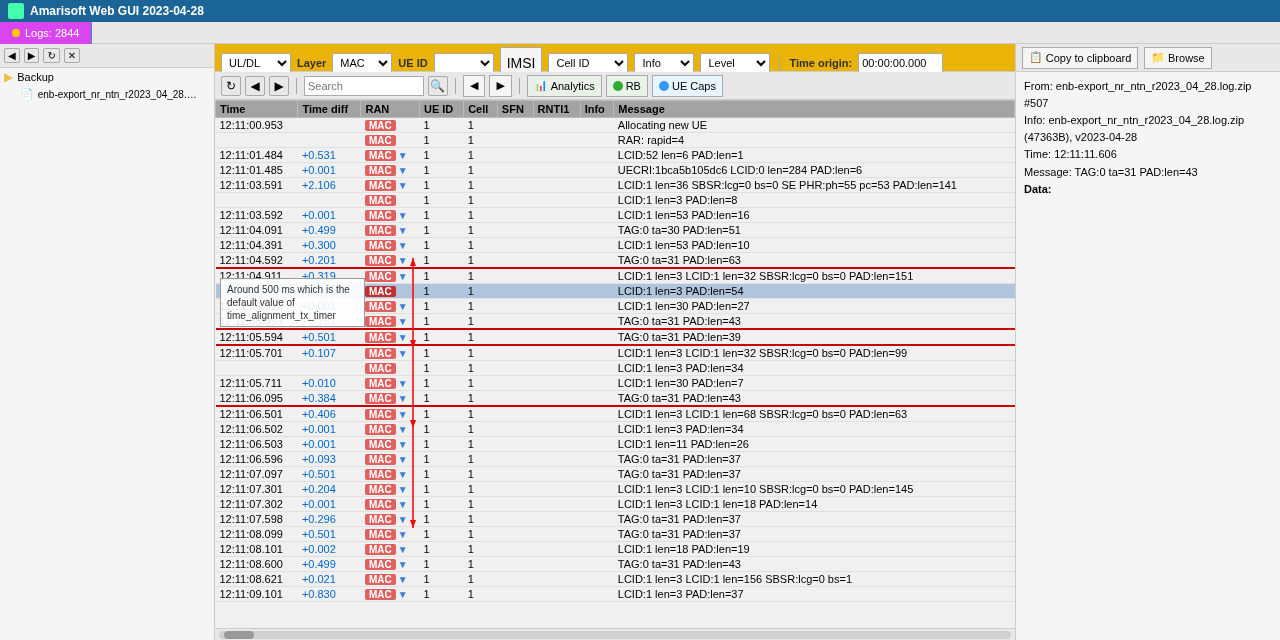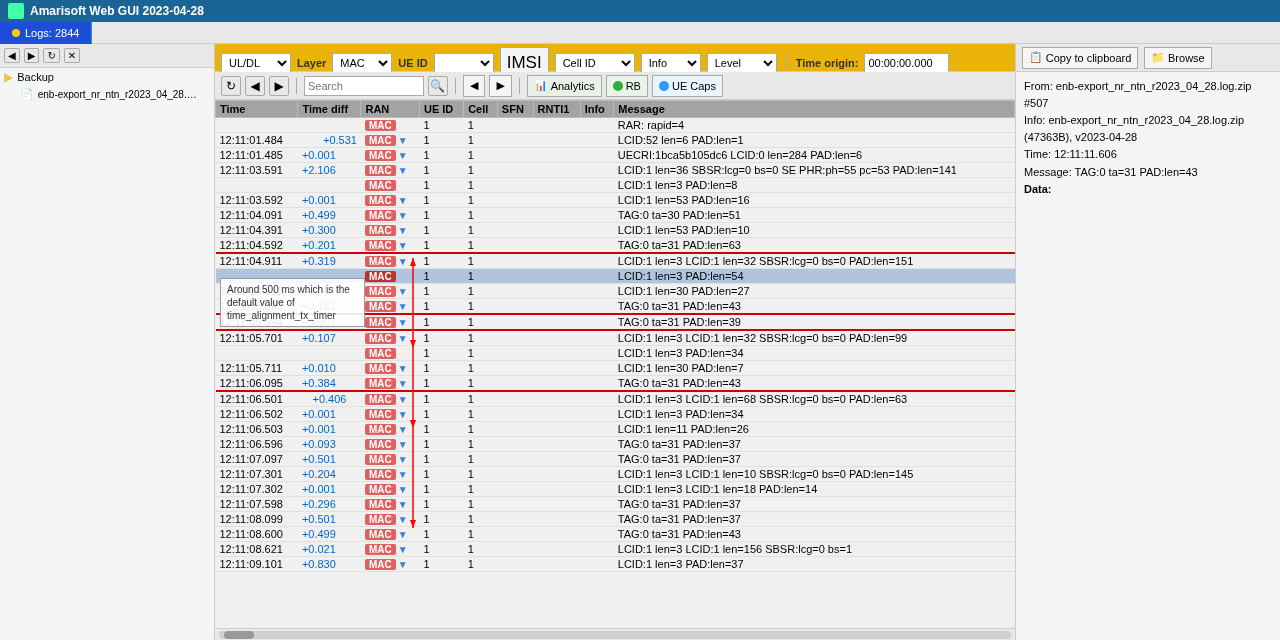--- a/index.html
+++ b/index.html
@@ -20,21 +20,21 @@
 
     
     .tab-bar {
       background: #e8e8e8;
       height: 22px;
       display: flex;
       align-items: center;
       border-bottom: 1px solid #ccc;
     }
     .tab {
-      background: #1d4ed8;
+      background: #d946ef;
       color: white;
       padding: 2px 12px;
       height: 22px;
       display: flex;
       align-items: center;
       font-size: 11px;
       cursor: pointer;
       border-right: 1px solid #3a8fc4;
     }
     .tab-dot { width: 8px; height: 8px; background: #ffcc00; border-radius: 50%; margin-right: 5px; }
@@ -105,21 +105,21 @@
       border: 1px solid #aaa;
       background: white;
       font-size: 11px;
       padding: 1px 3px;
     }
     .toolbar-label { font-size: 11px; color: #333; font-weight: bold; }
     .toolbar-row button {
       height: 32px;
       border: 1px solid #aaa;
       background: #f5f5f5;
-      font-size: 17px;
+      font-size: 14px;
       padding: 1px 6px;
       cursor: pointer;
     }
     .time-input { width: 85px; }
     .dropdown-group { display: flex; align-items: center; gap: 3px; }
 
     
     .toolbar-row2 {
       background: #e8e8e8;
       border-bottom: 1px solid #ccc;
@@ -422,34 +422,45 @@
             <th>RAN</th>
             <th>UE ID</th>
             <th>Cell</th>
             <th>SFN</th>
             <th>RNTI1</th>
             <th>Info</th>
             <th>Message</th>
           </tr>
         </thead>
         <tbody id="log-tbody">
-            <tr>
-              <td></td>
+        <tr>
+              <td>12:11:00.953</td>
               <td></td>
               <td><span class="mac-badge">MAC</span></td>
               <td>1</td>
               <td>1</td>
               <td></td>
               <td></td>
               <td></td>
+              <td>Allocating new UE</td>
+            </tr>
+            <tr>
+              <td></td>
+              <td></td>
+              <td><span class="mac-badge">MAC</span></td>
+              <td>1</td>
+              <td>1</td>
+              <td></td>
+              <td></td>
+              <td></td>
               <td>RAR: rapid=4</td>
             </tr>
             <tr>
               <td>12:11:01.484</td>
-              <td style="color: rgb(0, 102, 204); text-align: right;">+0.531</td>
+              <td style="color: rgb(0, 102, 204);">+0.531</td>
               <td><span class="mac-badge">MAC</span><span class="arrow-down" style="margin-left: 2px;">▼</span></td>
               <td>1</td>
               <td>1</td>
               <td></td>
               <td></td>
               <td></td>
               <td>LCID:52 len=6 PAD:len=1</td>
             </tr>
             <tr>
               <td>12:11:01.485</td>
@@ -622,21 +633,21 @@
               <td style="border-bottom: 2px solid rgb(204, 0, 0);"><span class="mac-badge">MAC</span><span class="arrow-down" style="margin-left: 2px;">▼</span></td>
               <td style="border-bottom: 2px solid rgb(204, 0, 0);">1</td>
               <td style="border-bottom: 2px solid rgb(204, 0, 0);">1</td>
               <td style="border-bottom: 2px solid rgb(204, 0, 0);"></td>
               <td style="border-bottom: 2px solid rgb(204, 0, 0);"></td>
               <td style="border-bottom: 2px solid rgb(204, 0, 0);"></td>
               <td style="border-bottom: 2px solid rgb(204, 0, 0);">TAG:0 ta=31 PAD:len=43</td>
             </tr>
             <tr>
               <td>12:11:06.501</td>
-              <td style="color: rgb(0, 102, 204); text-align: center;">+0.406</td>
+              <td style="color: rgb(0, 102, 204);">+0.406</td>
               <td><span class="mac-badge">MAC</span><span class="arrow-down" style="margin-left: 2px;">▼</span></td>
               <td>1</td>
               <td>1</td>
               <td></td>
               <td></td>
               <td></td>
               <td>LCID:1 len=3 LCID:1 len=68 SBSR:lcg=0 bs=0 PAD:len=63</td>
             </tr>
             <tr>
               <td>12:11:06.502</td>
@@ -718,20 +729,31 @@
             <tr>
               <td>12:11:08.099</td>
               <td style="color: rgb(0, 102, 204);">+0.501</td>
               <td><span class="mac-badge">MAC</span><span class="arrow-down" style="margin-left: 2px;">▼</span></td>
               <td>1</td>
               <td>1</td>
               <td></td>
               <td></td>
               <td></td>
               <td>TAG:0 ta=31 PAD:len=37</td>
+            </tr>
+            <tr>
+              <td>12:11:08.101</td>
+              <td style="color: rgb(0, 102, 204);">+0.002</td>
+              <td><span class="mac-badge">MAC</span><span class="arrow-down" style="margin-left: 2px;">▼</span></td>
+              <td>1</td>
+              <td>1</td>
+              <td></td>
+              <td></td>
+              <td></td>
+              <td>LCID:1 len=18 PAD:len=19</td>
             </tr>
             <tr>
               <td>12:11:08.600</td>
               <td style="color: rgb(0, 102, 204);">+0.499</td>
               <td><span class="mac-badge">MAC</span><span class="arrow-down" style="margin-left: 2px;">▼</span></td>
               <td>1</td>
               <td>1</td>
               <td></td>
               <td></td>
               <td></td>

